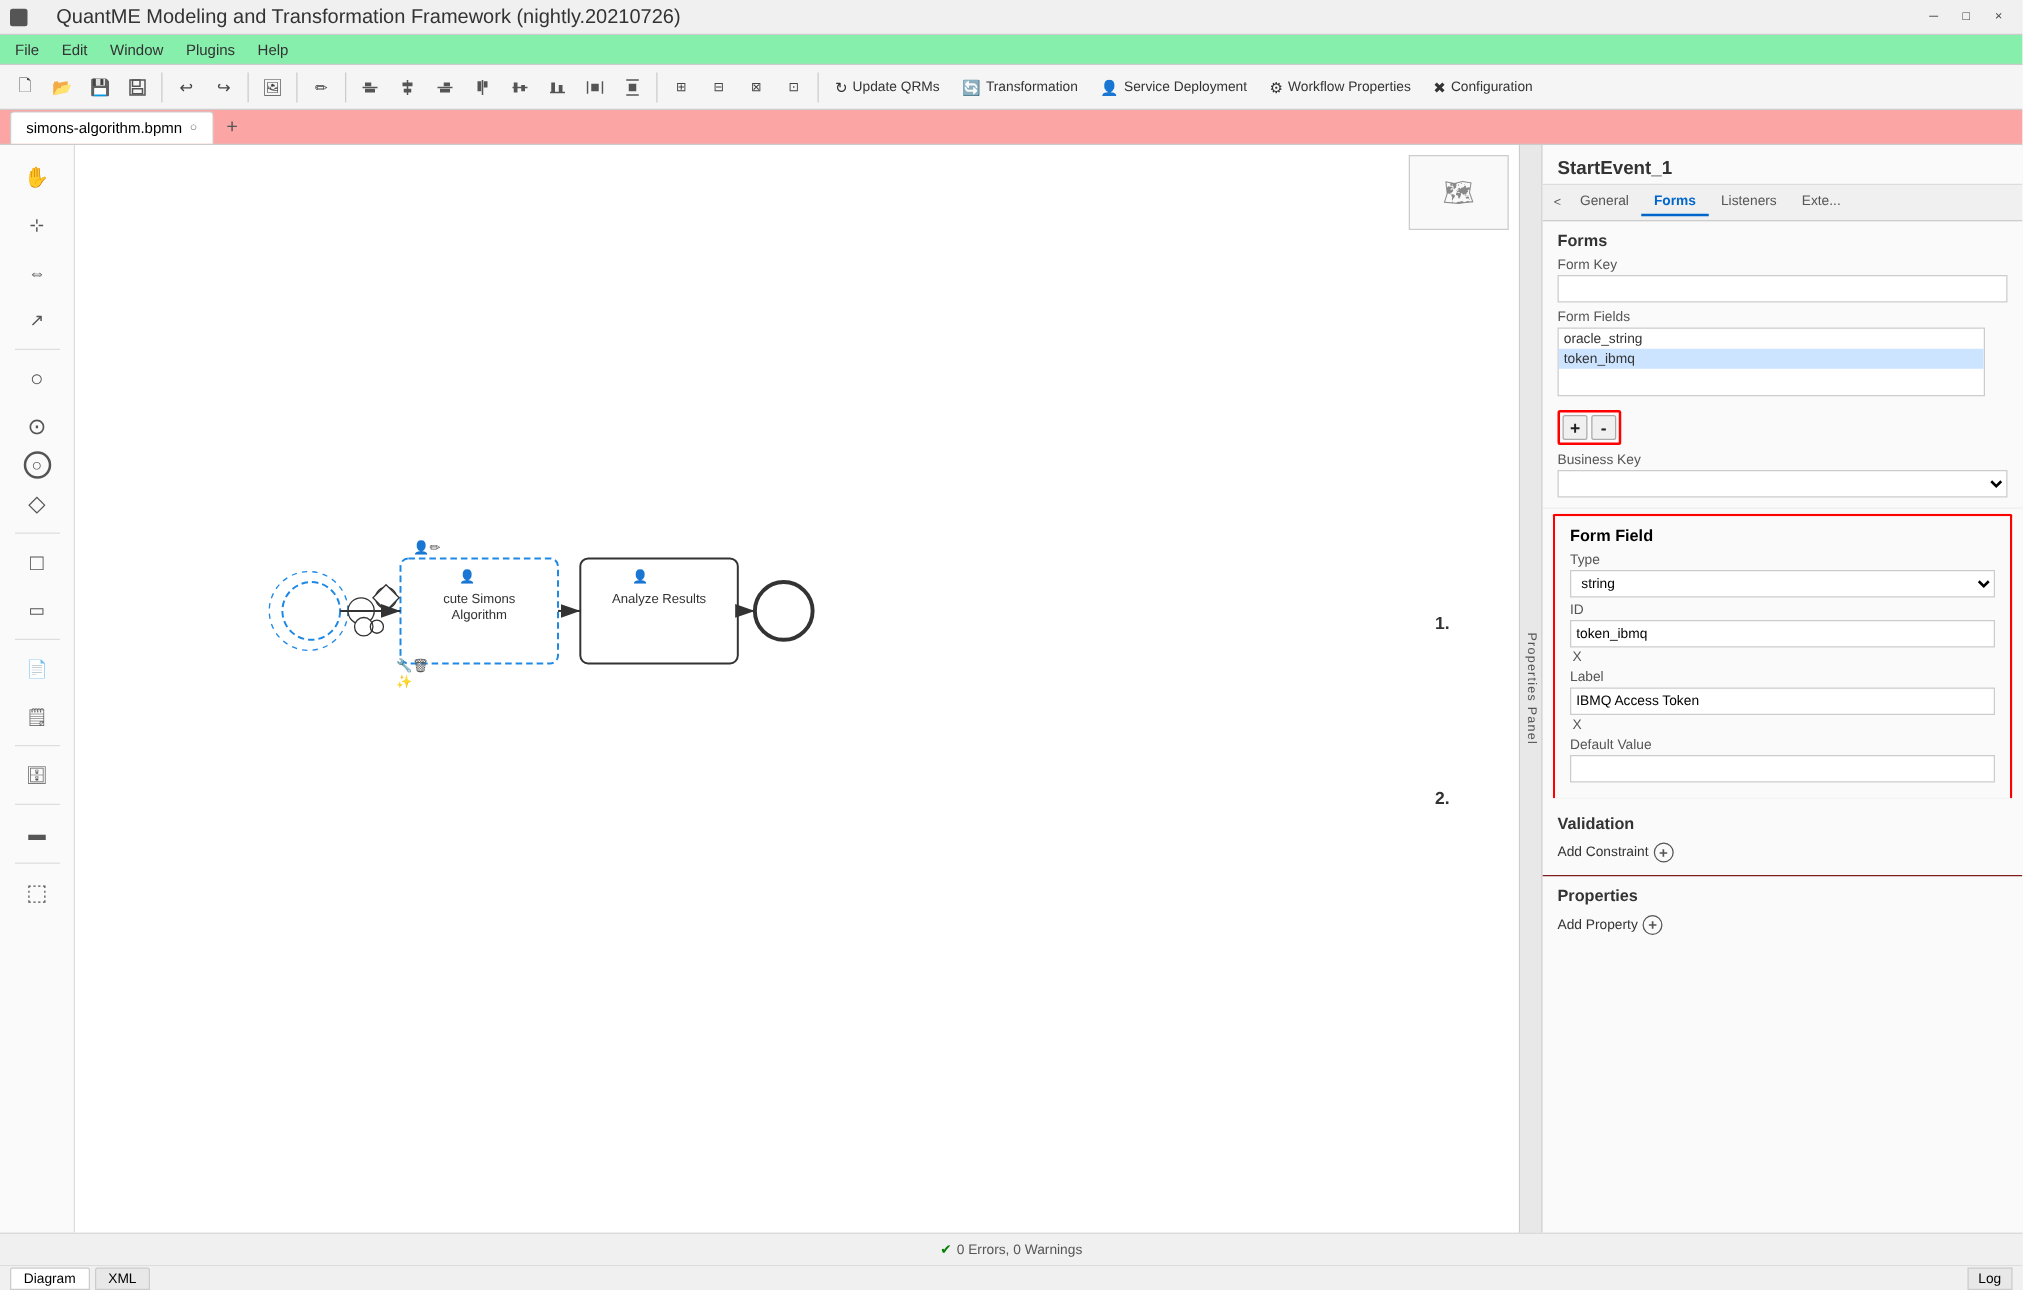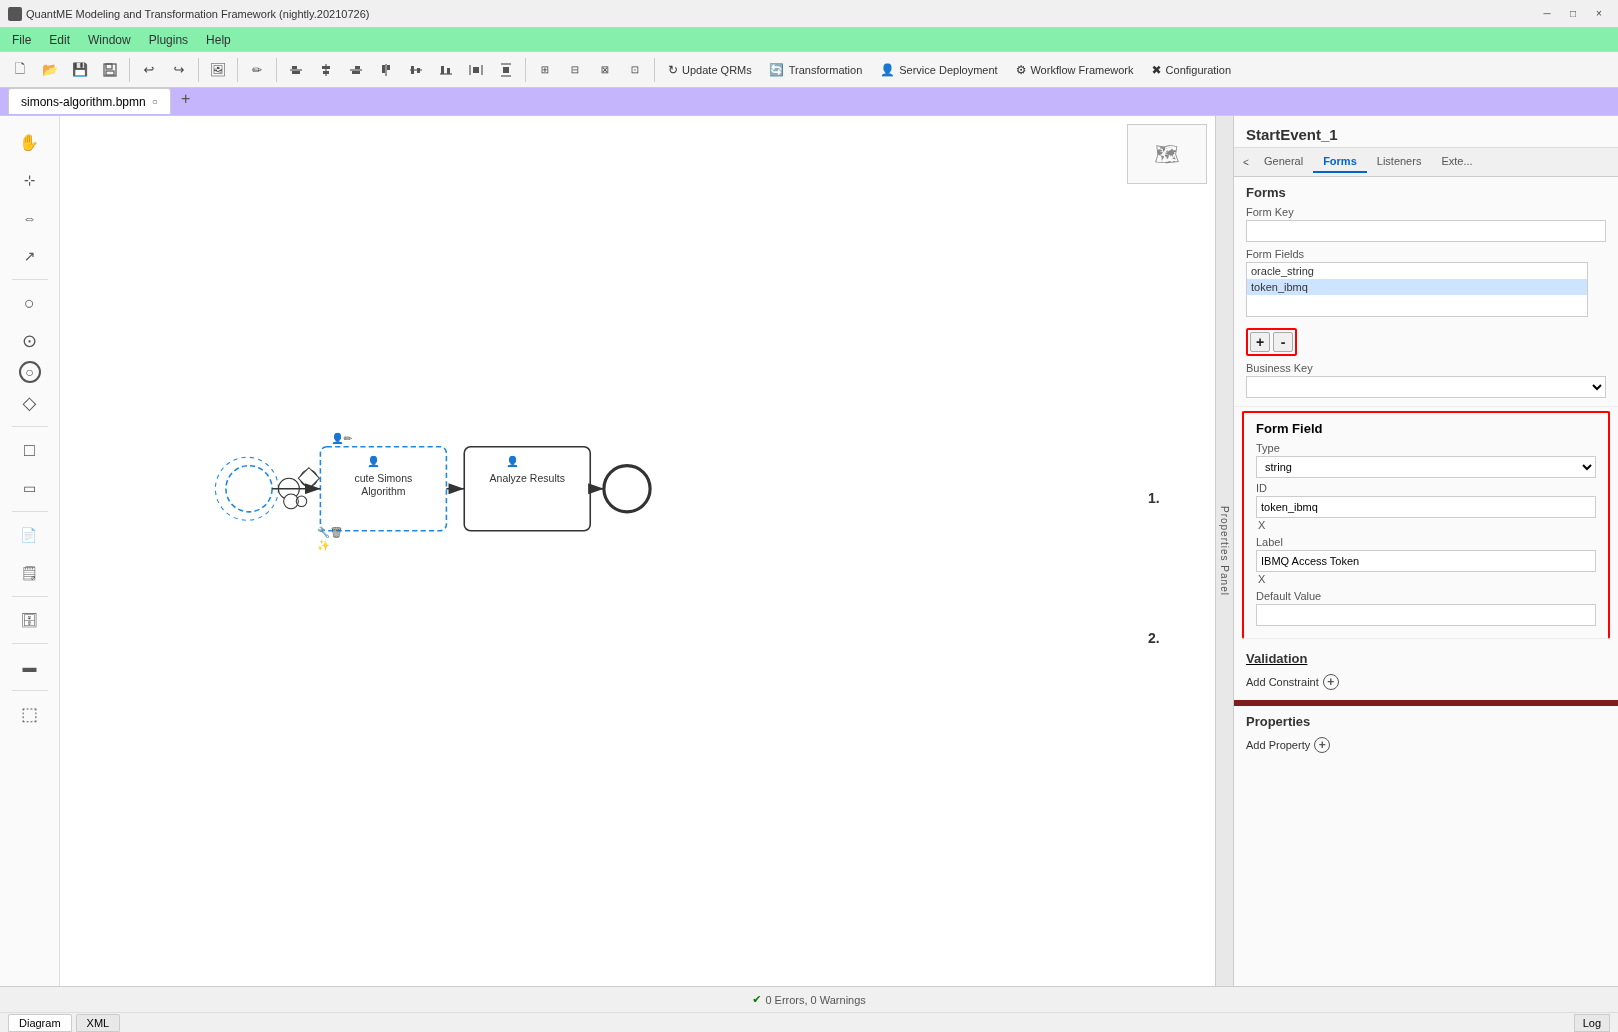--- a/index.html
+++ b/index.html
@@ -8,21 +8,21 @@
     
     #titlebar {
       background: #f0f0f0;
       height: 28px;
       display: flex;
       align-items: center;
       padding: 0 8px;
       border-bottom: 1px solid #ccc;
       justify-content: space-between;
     }
-    #titlebar .title-left { display: flex; align-items: center; gap: 4px; font-size: 11px; color: #333; }
+    #titlebar .title-left { display: flex; align-items: center; gap: 23px; font-size: 16px; color: #333; }
     #titlebar .title-left .app-icon { width: 14px; height: 14px; background: #555; border-radius: 2px; display: inline-block; }
     #titlebar .win-controls { display: flex; gap: 4px; }
     #titlebar .win-controls span {
       width: 22px; height: 22px; display: flex; align-items: center; justify-content: center;
       font-size: 10px; cursor: pointer; color: #444;
     }
 
     
     #menubar {
       background: #86efac;
@@ -67,23 +67,24 @@
       width: 1px; height: 24px; background: #ccc; margin: 0 3px;
     }
     .toolbar-icon-btn {
       width: 28px; height: 28px; background: #f5f5f5; border: none;
       cursor: pointer; display: flex; align-items: center; justify-content: center;
       font-size: 13px; color: #444; border-radius: 2px;
     }
 
     
     #tabbar {
-      background: #c4b5fd;
+      background: #fca5a5;
       height: 28px;
       display: flex;
+      align-items: center;
       padding: 0 8px;
       border-bottom: 1px solid #ccc;
     }
     .tab-item {
       height: 26px;
       padding: 0 12px;
       background: white;
       border: 1px solid #ccc;
       border-bottom: none;
       display: flex;
@@ -290,22 +291,21 @@
     .field-row {
       margin-bottom: 4px;
     }
     .field-x-btn {
       font-size: 11px; color: #555; cursor: pointer; display: inline-block;
       padding: 0 2px;
     }
 
     .validation-section {
       padding: 8px 12px;
-      border-bottom: 6px solid #7f1d1d;
-      text-decoration: underline;
+      border-bottom: 1px solid #7f1d1d;
     }
     .properties-section {
       padding: 8px 12px;
     }
 
     .add-constraint-btn, .add-property-btn {
       display: inline-flex;
       align-items: center;
       gap: 4px;
       font-size: 11px;
@@ -471,21 +471,21 @@
   <button class="toolbar-btn">
     <span style="font-size:12px;">🔄</span>
     <span>Transformation</span>
   </button>
   <button class="toolbar-btn">
     <span style="font-size:12px;">👤</span>
     <span>Service Deployment</span>
   </button>
   <button class="toolbar-btn">
     <span style="font-size:12px;">⚙</span>
-    <span>Workflow Framework</span>
+    <span>Workflow Properties</span>
   </button>
   <button class="toolbar-btn">
     <span style="font-size:12px;">✖</span>
     <span>Configuration</span>
   </button>
 </div>
 
 <div id="tabbar">
   <div class="tab-item">
     <span>simons-algorithm.bpmn</span>

